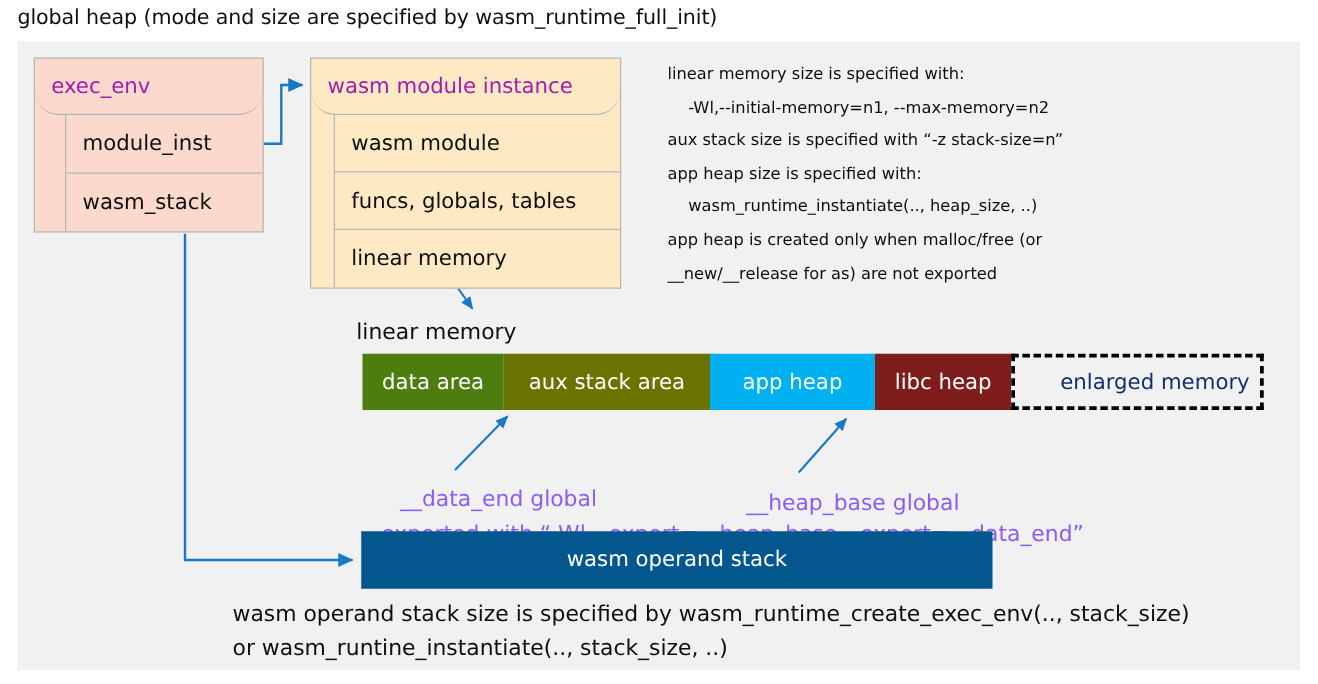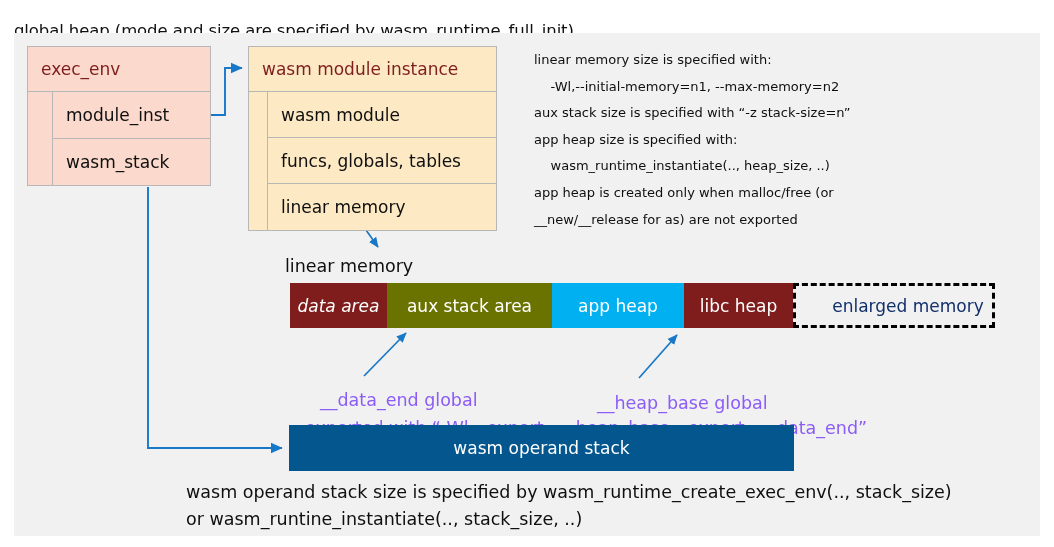--- a/index.html
+++ b/index.html
@@ -15,21 +15,21 @@
     width: 1054px;
     height: 547px;
     background: #ffffff;
     overflow: hidden;
   }
 
   
   #diagram-title {
     position: absolute;
     left: 14px;
-    top: 21px;
+    top: 4px;
     font-size: 16.5px;
     color: #0f0f0f;
     white-space: nowrap;
     letter-spacing: -0.1px;
   }
 
   
   #panel {
     position: absolute;
     left: 14px;
@@ -46,22 +46,23 @@
     border: 1px solid #b7b7b7;
   }
   .sbox .hdr {
     box-sizing: border-box;
     width: 100%;
     border-bottom: 1px solid #b7b7b7;
     display: flex;
     align-items: center;
     padding-left: 13px;
     font-size: 17px;
-    color: #7f1d1d;
-    white-space: nowrap;
+    color: #a21caf;
+    white-space: nowrap;
+    border-radius: 19px;
   }
   .sbox .body {
     display: flex;
     box-sizing: border-box;
     width: 100%;
   }
   .sbox .gutter {
     box-sizing: border-box;
     border-right: 1px solid #b7b7b7;
     flex: 0 0 auto;
@@ -248,21 +249,21 @@
     <div id="notes-linear-memory">linear memory size is specified with:
     -Wl,--initial-memory=n1, --max-memory=n2
 aux stack size is specified with “-z stack-size=n”
 app heap size is specified with:
     wasm_runtime_instantiate(.., heap_size, ..)
 app heap is created only when malloc/free (or
 __new/__release for as) are not exported</div>
 
     <div id="linear-memory-label">linear memory</div>
     <div id="linear-memory-bar">
-      <div class="seg" style="width: 97px; background: #7f1d1d; font-style: italic;">data area</div>
+      <div class="seg" style="width: 113px; background: #4d7c0f;">data area</div>
       <div class="seg" style="width: 165px; background: rgb(107, 115, 0);">aux stack area</div>
       <div class="seg" style="width: 132px; background: rgb(0, 176, 240);">app heap</div>
       <div class="seg" style="width: 109px; background: #7f1d1d;">libc heap</div>
       <div class="seg dashed" style="width: 202px;">enlarged memory</div>
     </div>
 
     <div class="annot" id="annot-data-end">__data_end global</div>
     <div class="annot" id="annot-heap-base">__heap_base global</div>
     <div class="annot" id="annot-exported">exported with “-Wl,--export=__heap_base,--export=__data_end”</div>
 

